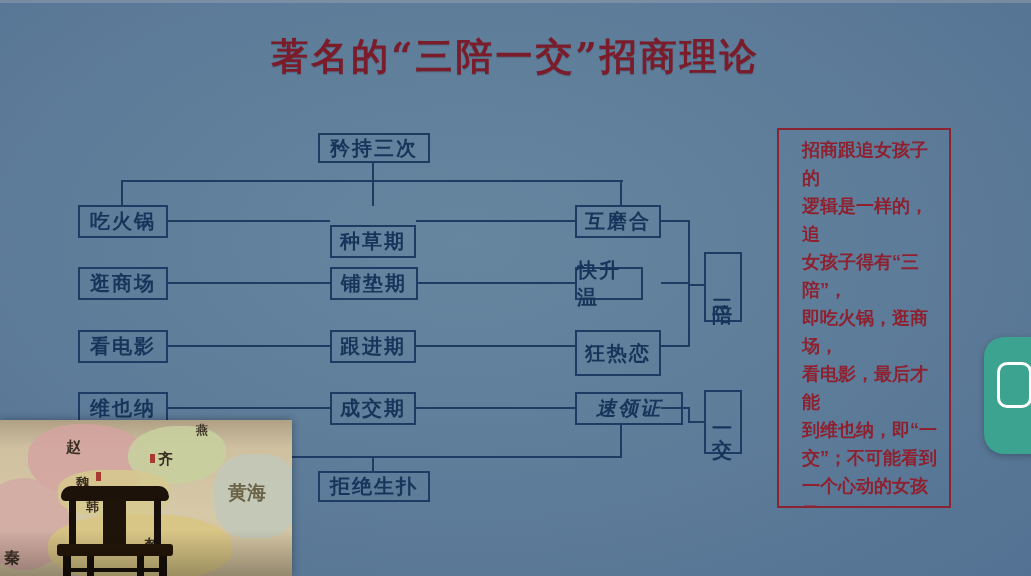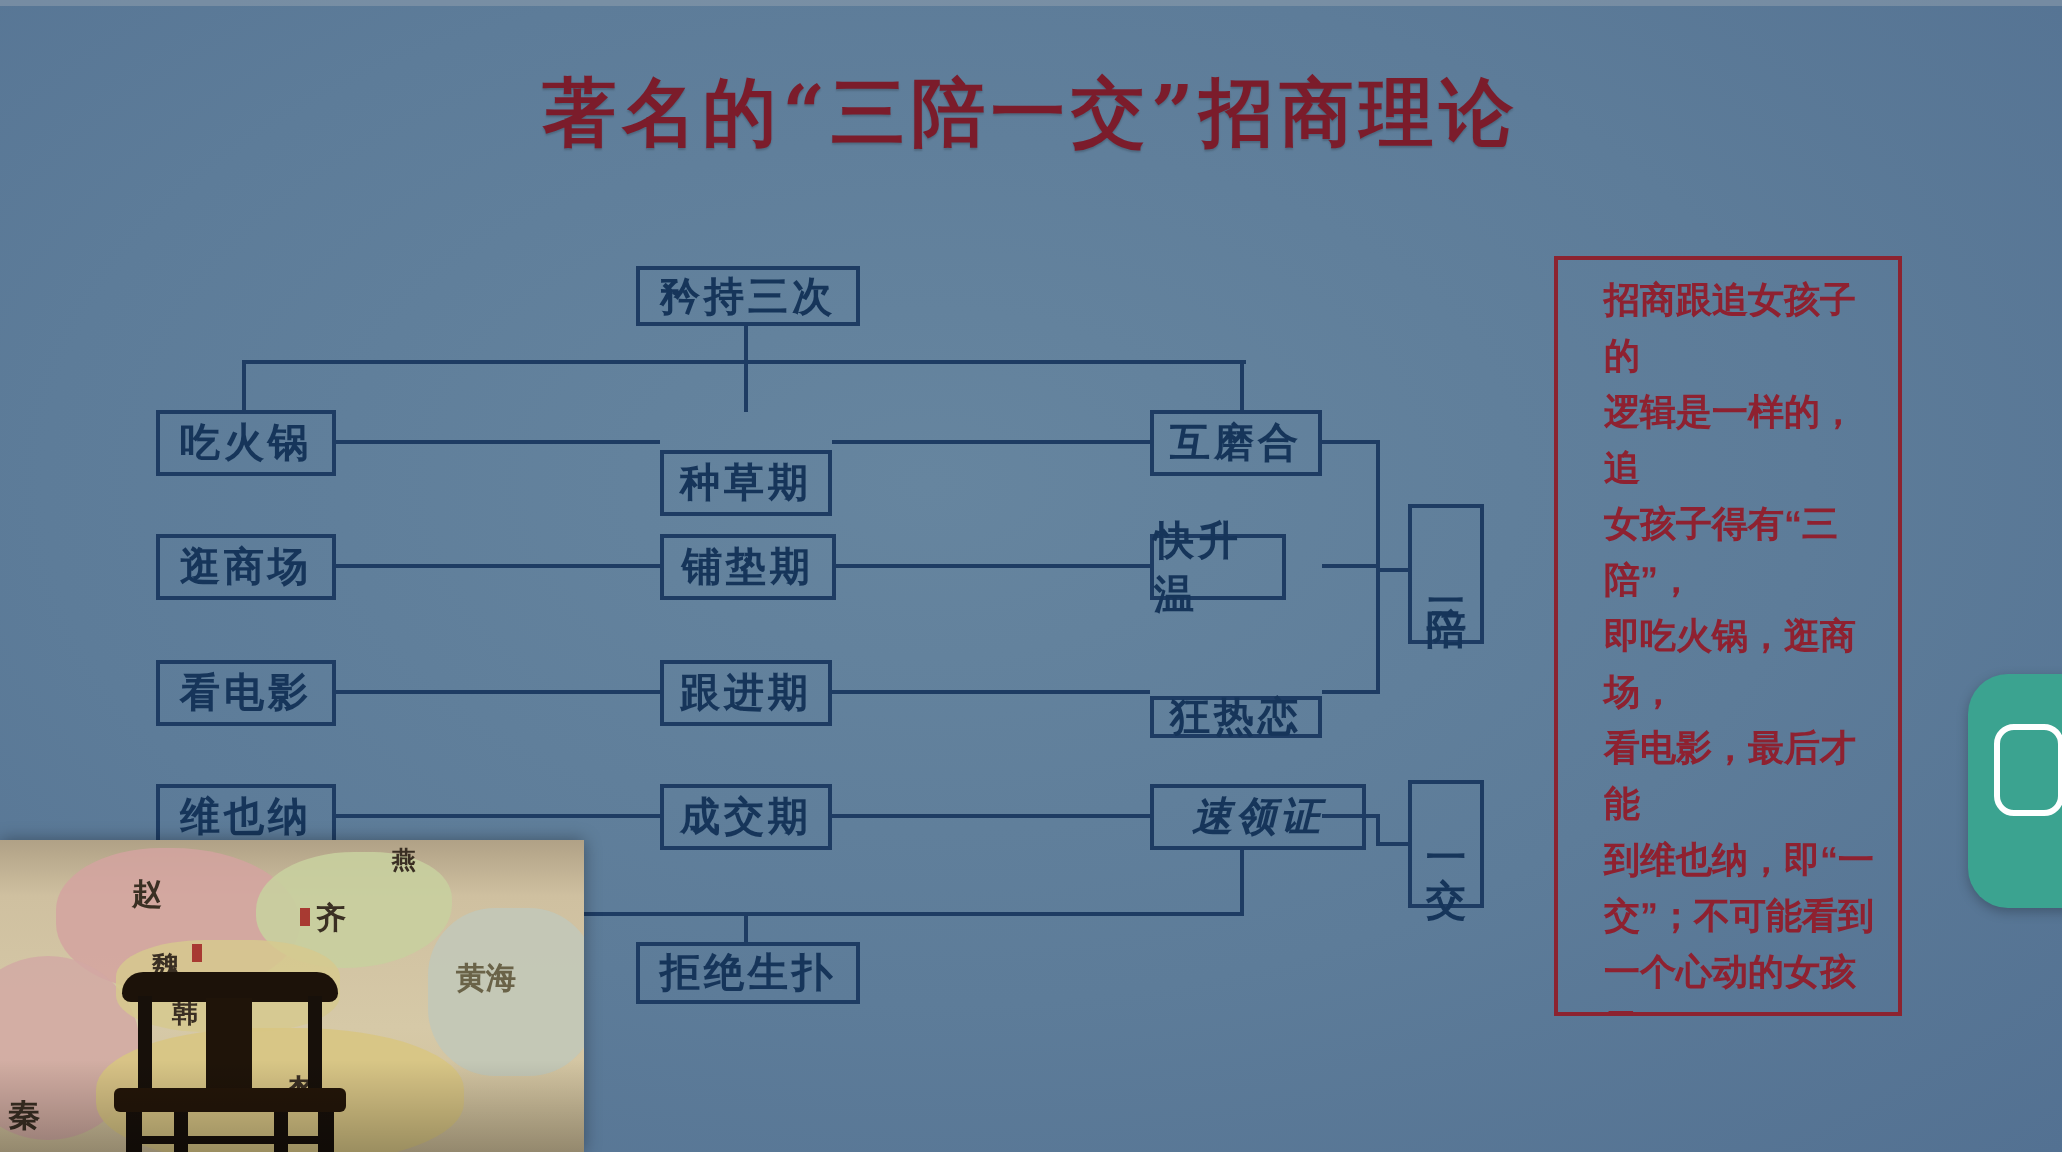--- a/index.html
+++ b/index.html
@@ -119,21 +119,21 @@
   <div class="fbox" style="left:78px;top:205px;width:90px;height:33px;">吃火锅</div>
   <div class="fbox" style="left:330px;top:205px;width:86px;height:33px;margin-top:20px;">种草期</div>
   <div class="fbox" style="left:575px;top:205px;width:86px;height:33px;">互磨合</div>
 
   <div class="fbox" style="left:78px;top:267px;width:90px;height:33px;">逛商场</div>
   <div class="fbox" style="left:330px;top:267px;width:88px;height:33px;">铺垫期</div>
   <div class="fbox" style="left:575px;top:267px;width:68px;height:33px;">快升温</div>
 
   <div class="fbox" style="left:78px;top:330px;width:90px;height:33px;">看电影</div>
   <div class="fbox" style="left:330px;top:330px;width:86px;height:33px;">跟进期</div>
-  <div class="fbox" style="left:575px;top:348px;width:86px;height:21px;">狂热恋</div>
+  <div class="fbox" style="left:575px;top:330px;width:86px;height:46px;">狂热恋</div>
 
   <div class="fbox" style="left:330px;top:392px;width:86px;height:33px;">成交期</div>
   <div class="fbox" style="left:78px;top:392px;width:90px;height:33px;">维也纳</div>
   <div class="fbox" style="left:575px;top:392px;width:108px;height:33px;font-style:italic;">速领证</div>
 
   <div class="fbox vert" style="left:704px;top:252px;width:38px;height:70px;">三陪</div>
   <div class="fbox vert" style="left:704px;top:390px;width:38px;height:64px;">一交</div>
 
   <div class="fbox" style="left:318px;top:471px;width:112px;height:31px;">拒绝生扑</div>
 
@@ -166,21 +166,21 @@
     <div class="stamp" style="left:150px;top:34px;"></div>
     <div class="stamp" style="left:96px;top:52px;"></div>
 
     <span class="map-label" style="left:66px;top:18px;font-size:15px;">赵</span>
     <span class="map-label" style="left:158px;top:30px;font-size:15px;">齐</span>
     <span class="map-label" style="left:76px;top:55px;font-size:14px;">魏</span>
     <span class="map-label" style="left:86px;top:78px;font-size:13px;">韩</span>
     <span class="map-label" style="left:144px;top:116px;font-size:16px;">楚</span>
     <span class="map-label" style="left:4px;top:128px;font-size:16px;">秦</span>
     <span class="map-label" style="left:196px;top:2px;font-size:12px;">燕</span>
-    <span class="map-label" style="left:228px;top:60px;font-size:15px;color:#6a6348;">黄海</span>
+    <span class="map-label" style="left:228px;top:60px;font-size:19px;color:#6a6348;">黄海</span>
 
     <div class="chair">
       <div class="c-toprail"></div>
       <div class="c-postL"></div>
       <div class="c-postR"></div>
       <div class="c-splat"></div>
       <div class="c-seat"></div>
       <div class="c-leg1"></div>
       <div class="c-leg2"></div>
       <div class="c-leg3"></div>

